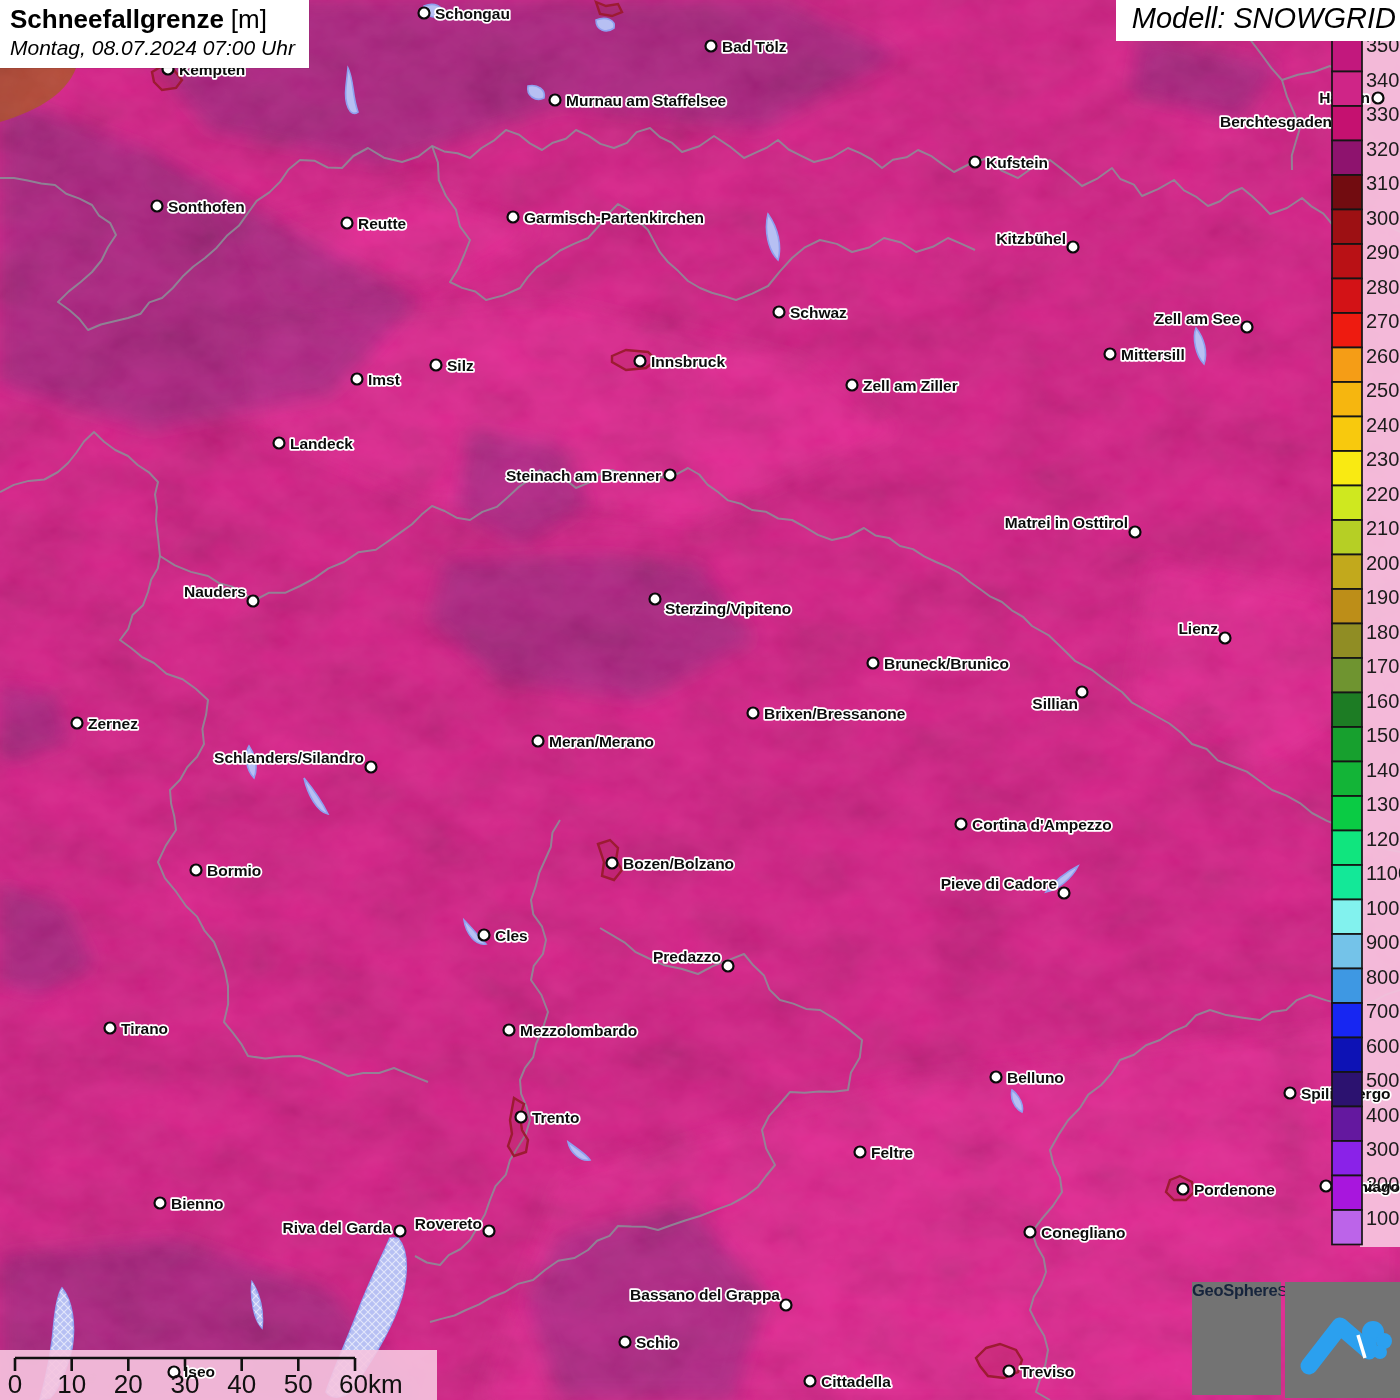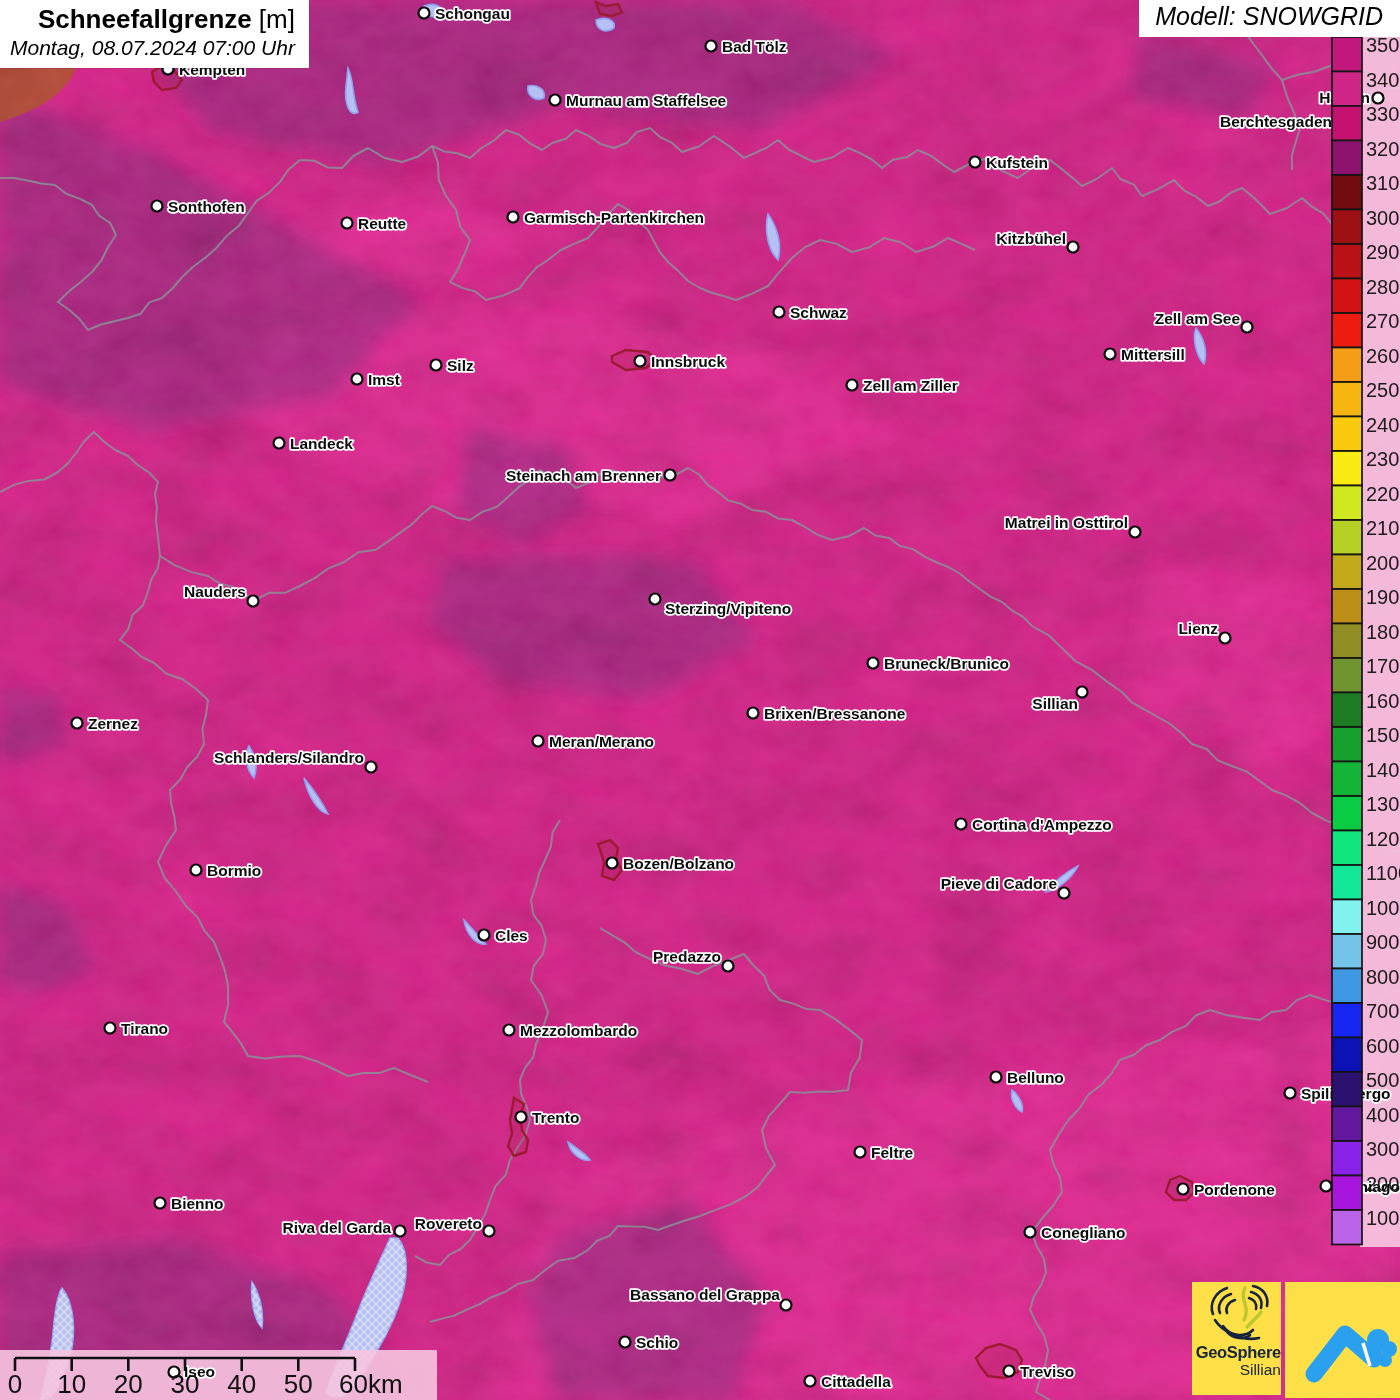--- a/index.html
+++ b/index.html
@@ -5,27 +5,27 @@
   html,body{margin:0;padding:0;background:#333;}
   .stage{position:relative;width:1400px;height:1400px;overflow:hidden;
          font-family:"Liberation Sans",sans-serif;background:#d81a86;}
   svg text{user-select:none;}
   .city-label{font:700 15.5px "Liberation Sans",sans-serif;fill:#0c0c0c;
               stroke:#ffffff;stroke-width:3.4px;paint-order:stroke;stroke-linejoin:round;}
   .cbar-label{font:400 20px "Liberation Sans",sans-serif;fill:#1b1b1b;}
   .sbar-label{font:400 26px "Liberation Sans",sans-serif;fill:#101010;}
   .title-box{position:absolute;left:0;top:0;background:#ffffff;padding:5px 14px 8px 10px;
              z-index:30;box-shadow:0 0 0 1px rgba(0,0,0,0.06);}
-  .title-line1{font-size:26px;font-weight:700;color:#000;line-height:1.15;text-align:right;}
+  .title-line1{font-size:26px;font-weight:700;color:#000;line-height:1.15;}
   .t-unit{font-weight:400;margin-left:7px;}
   .title-line2{font-size:21px;font-style:italic;color:#000;line-height:1.2;}
-  .model-box{position:absolute;right:0;top:0;background:#ffffff;padding:2px 17px 6px 16px;
-             font-size:25px;font-style:italic;color:#000;z-index:30;}
-  .logo-box{position:absolute;background:#fde047;z-index:30;display:flex;flex-direction:column;
-            align-items:flex-end;justify-content:flex-start;}
+  .model-box{position:absolute;right:0;top:0;background:#ffffff;padding:2px 4px 6px 16px;
+             font-size:29px;font-style:italic;color:#000;z-index:30;}
+  .logo-box{position:absolute;background:#737373;z-index:30;display:flex;
+            align-items:flex-start;justify-content:flex-start;}
   .logo-geosphere{left:1192px;top:1282px;width:89px;height:113px;}
   .logo-avalanche{left:1285px;top:1282px;width:115px;height:116px;justify-content:center;}
   .gs-text1{font-size:16.5px;font-weight:700;color:#16243c;letter-spacing:-0.3px;line-height:1.05;}
   .gs-text2{font-size:15.5px;color:#16243c;line-height:1.1;}
 </style>
 </head>
 <body>
 
 <div class="stage">
 

